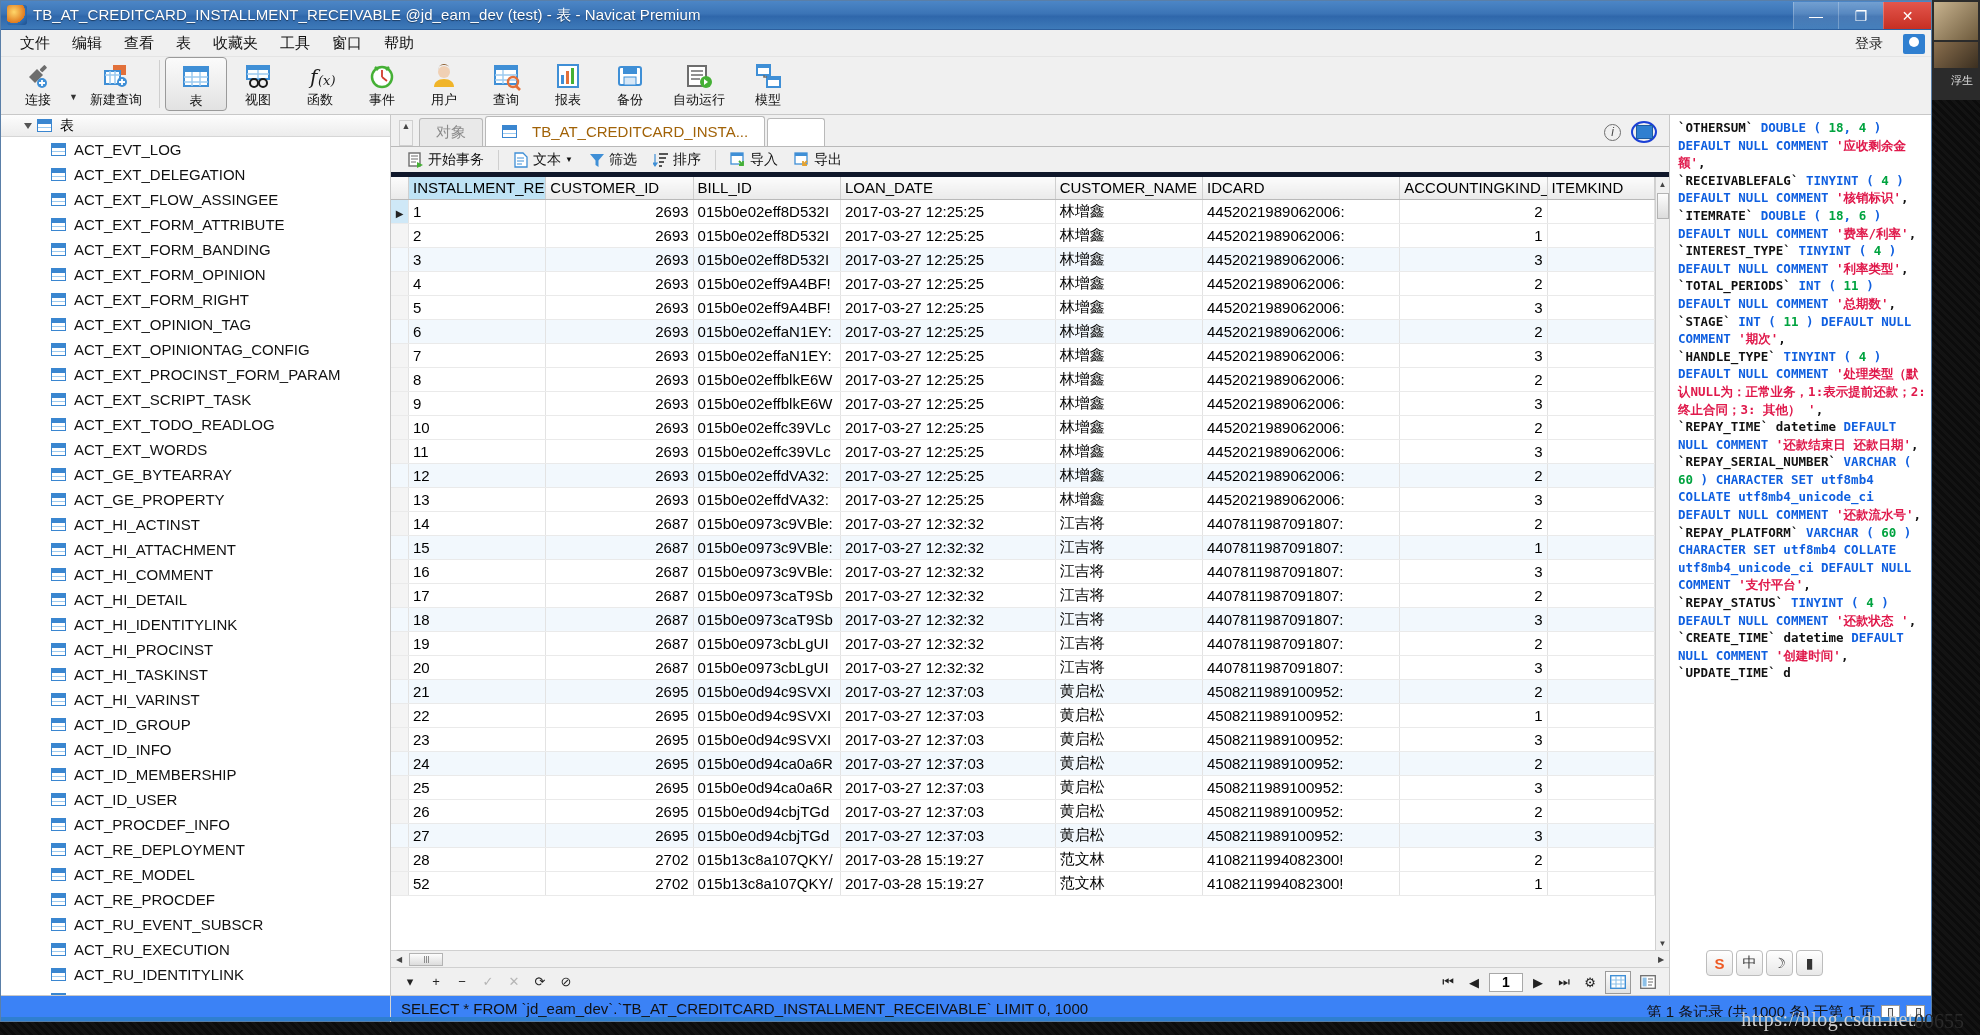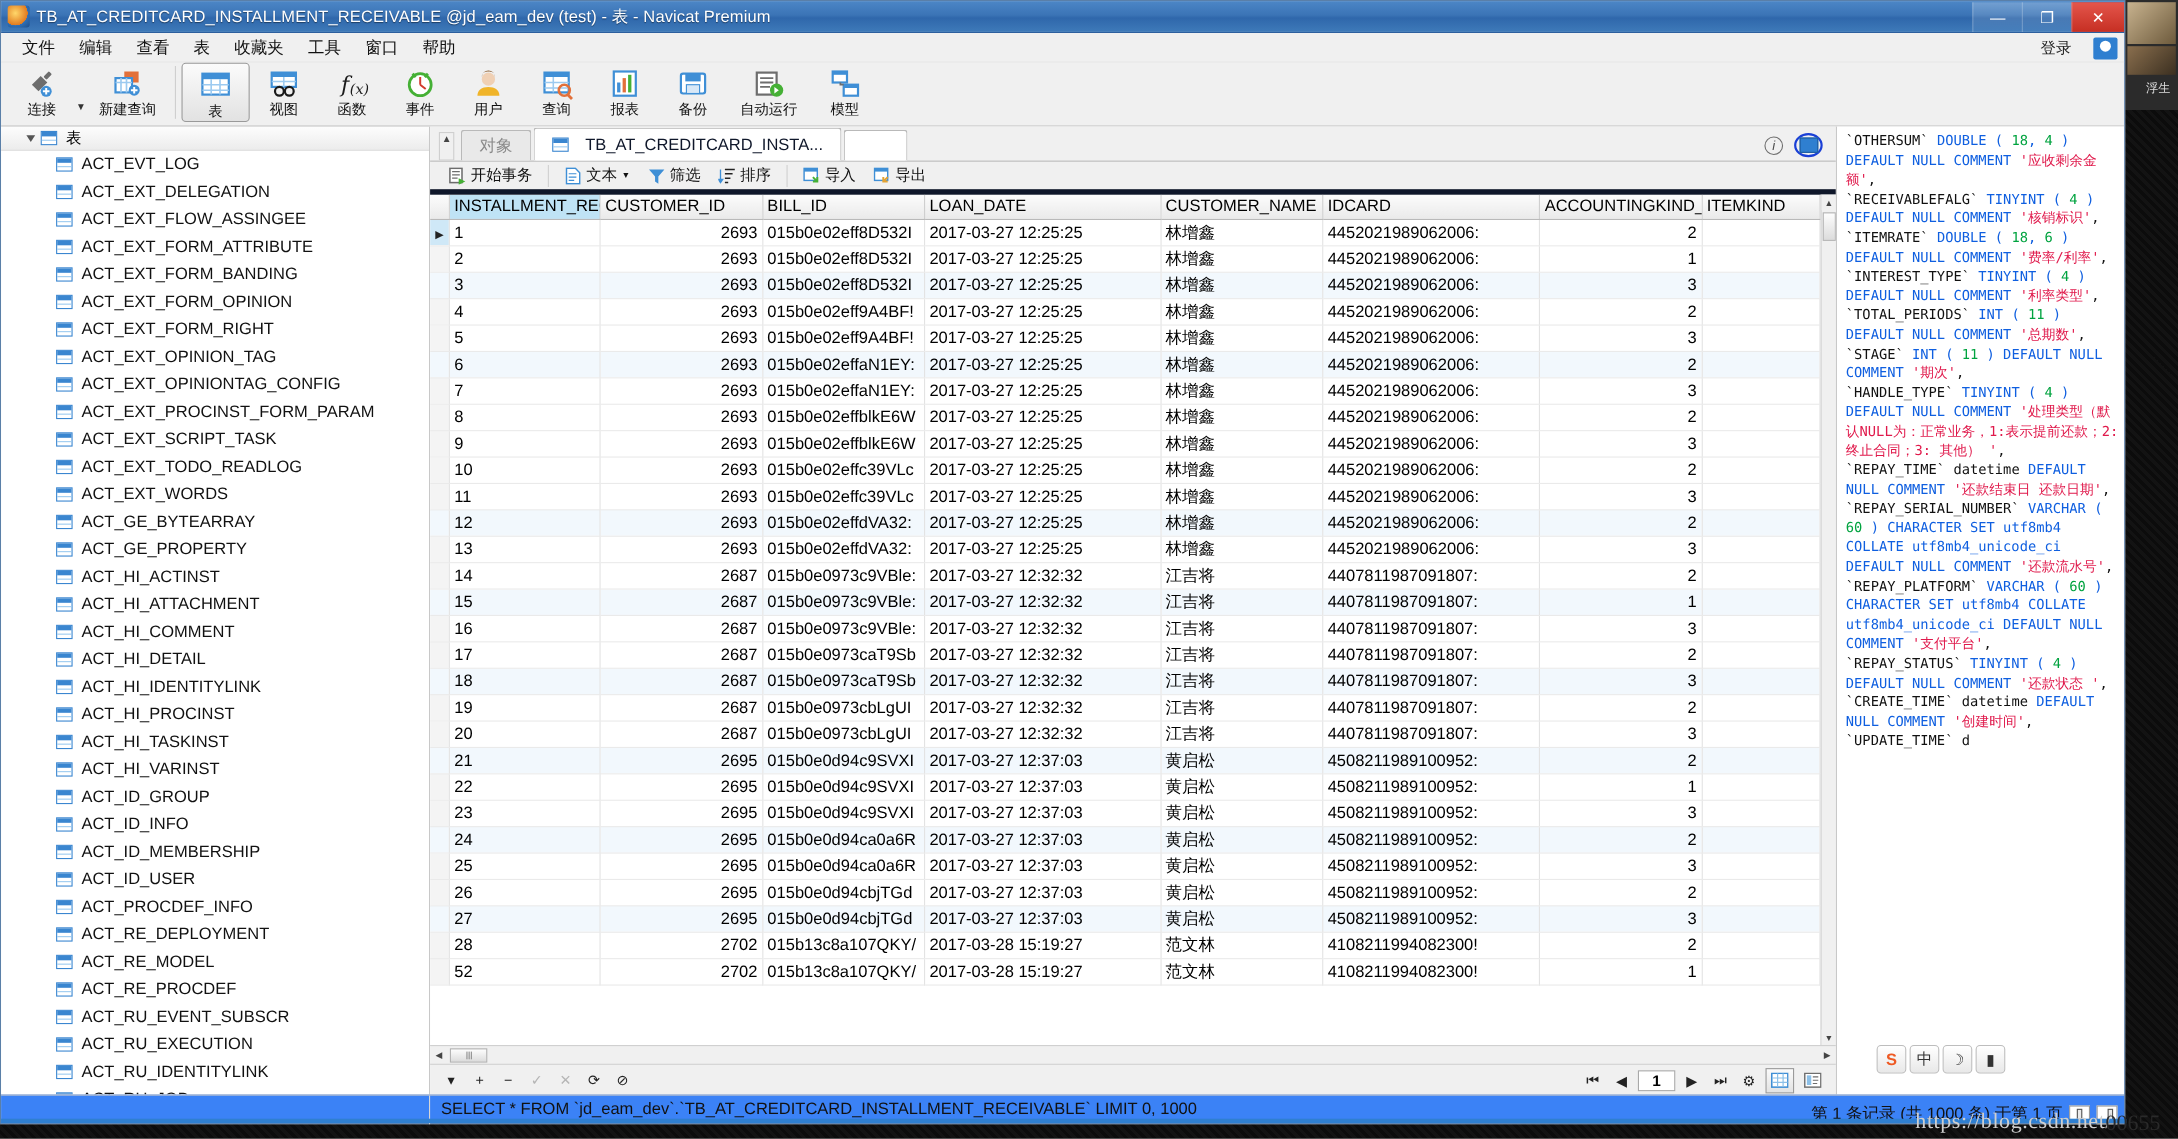--- a/index.html
+++ b/index.html
@@ -115,21 +115,21 @@
     height:32px;flex:0 0 32px;background:#f0f0f0;display:flex;align-items:flex-end;
     padding-left:8px; border-bottom:1px solid #b9b9b9; position:relative;
   }
   .vscroll-mini{ width:14px;height:26px;background:#f0f0f0;border:1px solid #cfcfcf;margin-right:6px;
     display:flex;align-items:flex-start;justify-content:center;font-size:9px;color:#444;}
   .tab{
     height:28px;padding:0 16px;display:flex;align-items:center;gap:7px;
     background:#e9e9e9;border:1px solid #b9b9b9;border-bottom:none;
     border-radius:3px 3px 0 0;font-size:15px;color:#8a8a8a;margin-right:2px;
   }
-  .tab.active{ background:#fff;color:#0f172a;height:30px;}
+  .tab.active{ background:#fff;color:#a16207;height:30px;}
   .tab.blank{ width:58px; padding:0; background:#fff; }
   .tab-icons{ position:absolute;right:12px;bottom:3px;display:flex;align-items:center;gap:10px;}
   .circ-i{ width:17px;height:17px;border-radius:50%;border:1.5px solid #6e6e6e;color:#4a4a4a;
           font-size:12px;display:flex;align-items:center;justify-content:center;font-style:italic;}
   .hl-box{ width:26px;height:22px;border:2px solid #1a3fd6;border-radius:50%;
            display:flex;align-items:center;justify-content:center;}
   .hl-inner{ width:17px;height:14px;background:#2f7fd0;border:1px solid #1e5c9e;}
 
   .gridtools{
     height:30px;flex:0 0 30px;background:#f0f0f0;display:flex;align-items:center;
@@ -190,20 +190,21 @@
   .viewtog{ width:26px;height:23px;border:1px solid #9a9a9a;background:linear-gradient(180deg,#fbfbfb,#e2e2e2);
      display:flex;align-items:center;justify-content:center;}
   .viewtog.off{ border-color:transparent;background:transparent;}
 
   
   .ddl{
     width:262px;flex:0 0 262px;background:#fff;border-left:1px solid #c8c8c8;
     font-family:"DejaVu Sans Mono", monospace; font-size:12.5px; line-height:17.6px;
     padding:4px 4px 12px 8px; overflow:hidden; position:relative; white-space:normal;
     word-break:break-word;
+    font-weight:bold;
   }
   .ddl .k{ color:#0f5fe0;}       
   .ddl .id{ color:#111;}          
   .ddl .n{ color:#00a33f;}        
   .ddl .s{ color:#e0194b;}        
   .ddl .t{ color:#111;}
 
   
   .statusbar{
     height:26px;flex:0 0 26px;background:#3b82f6;border-top:1px solid #c8c8c8;

